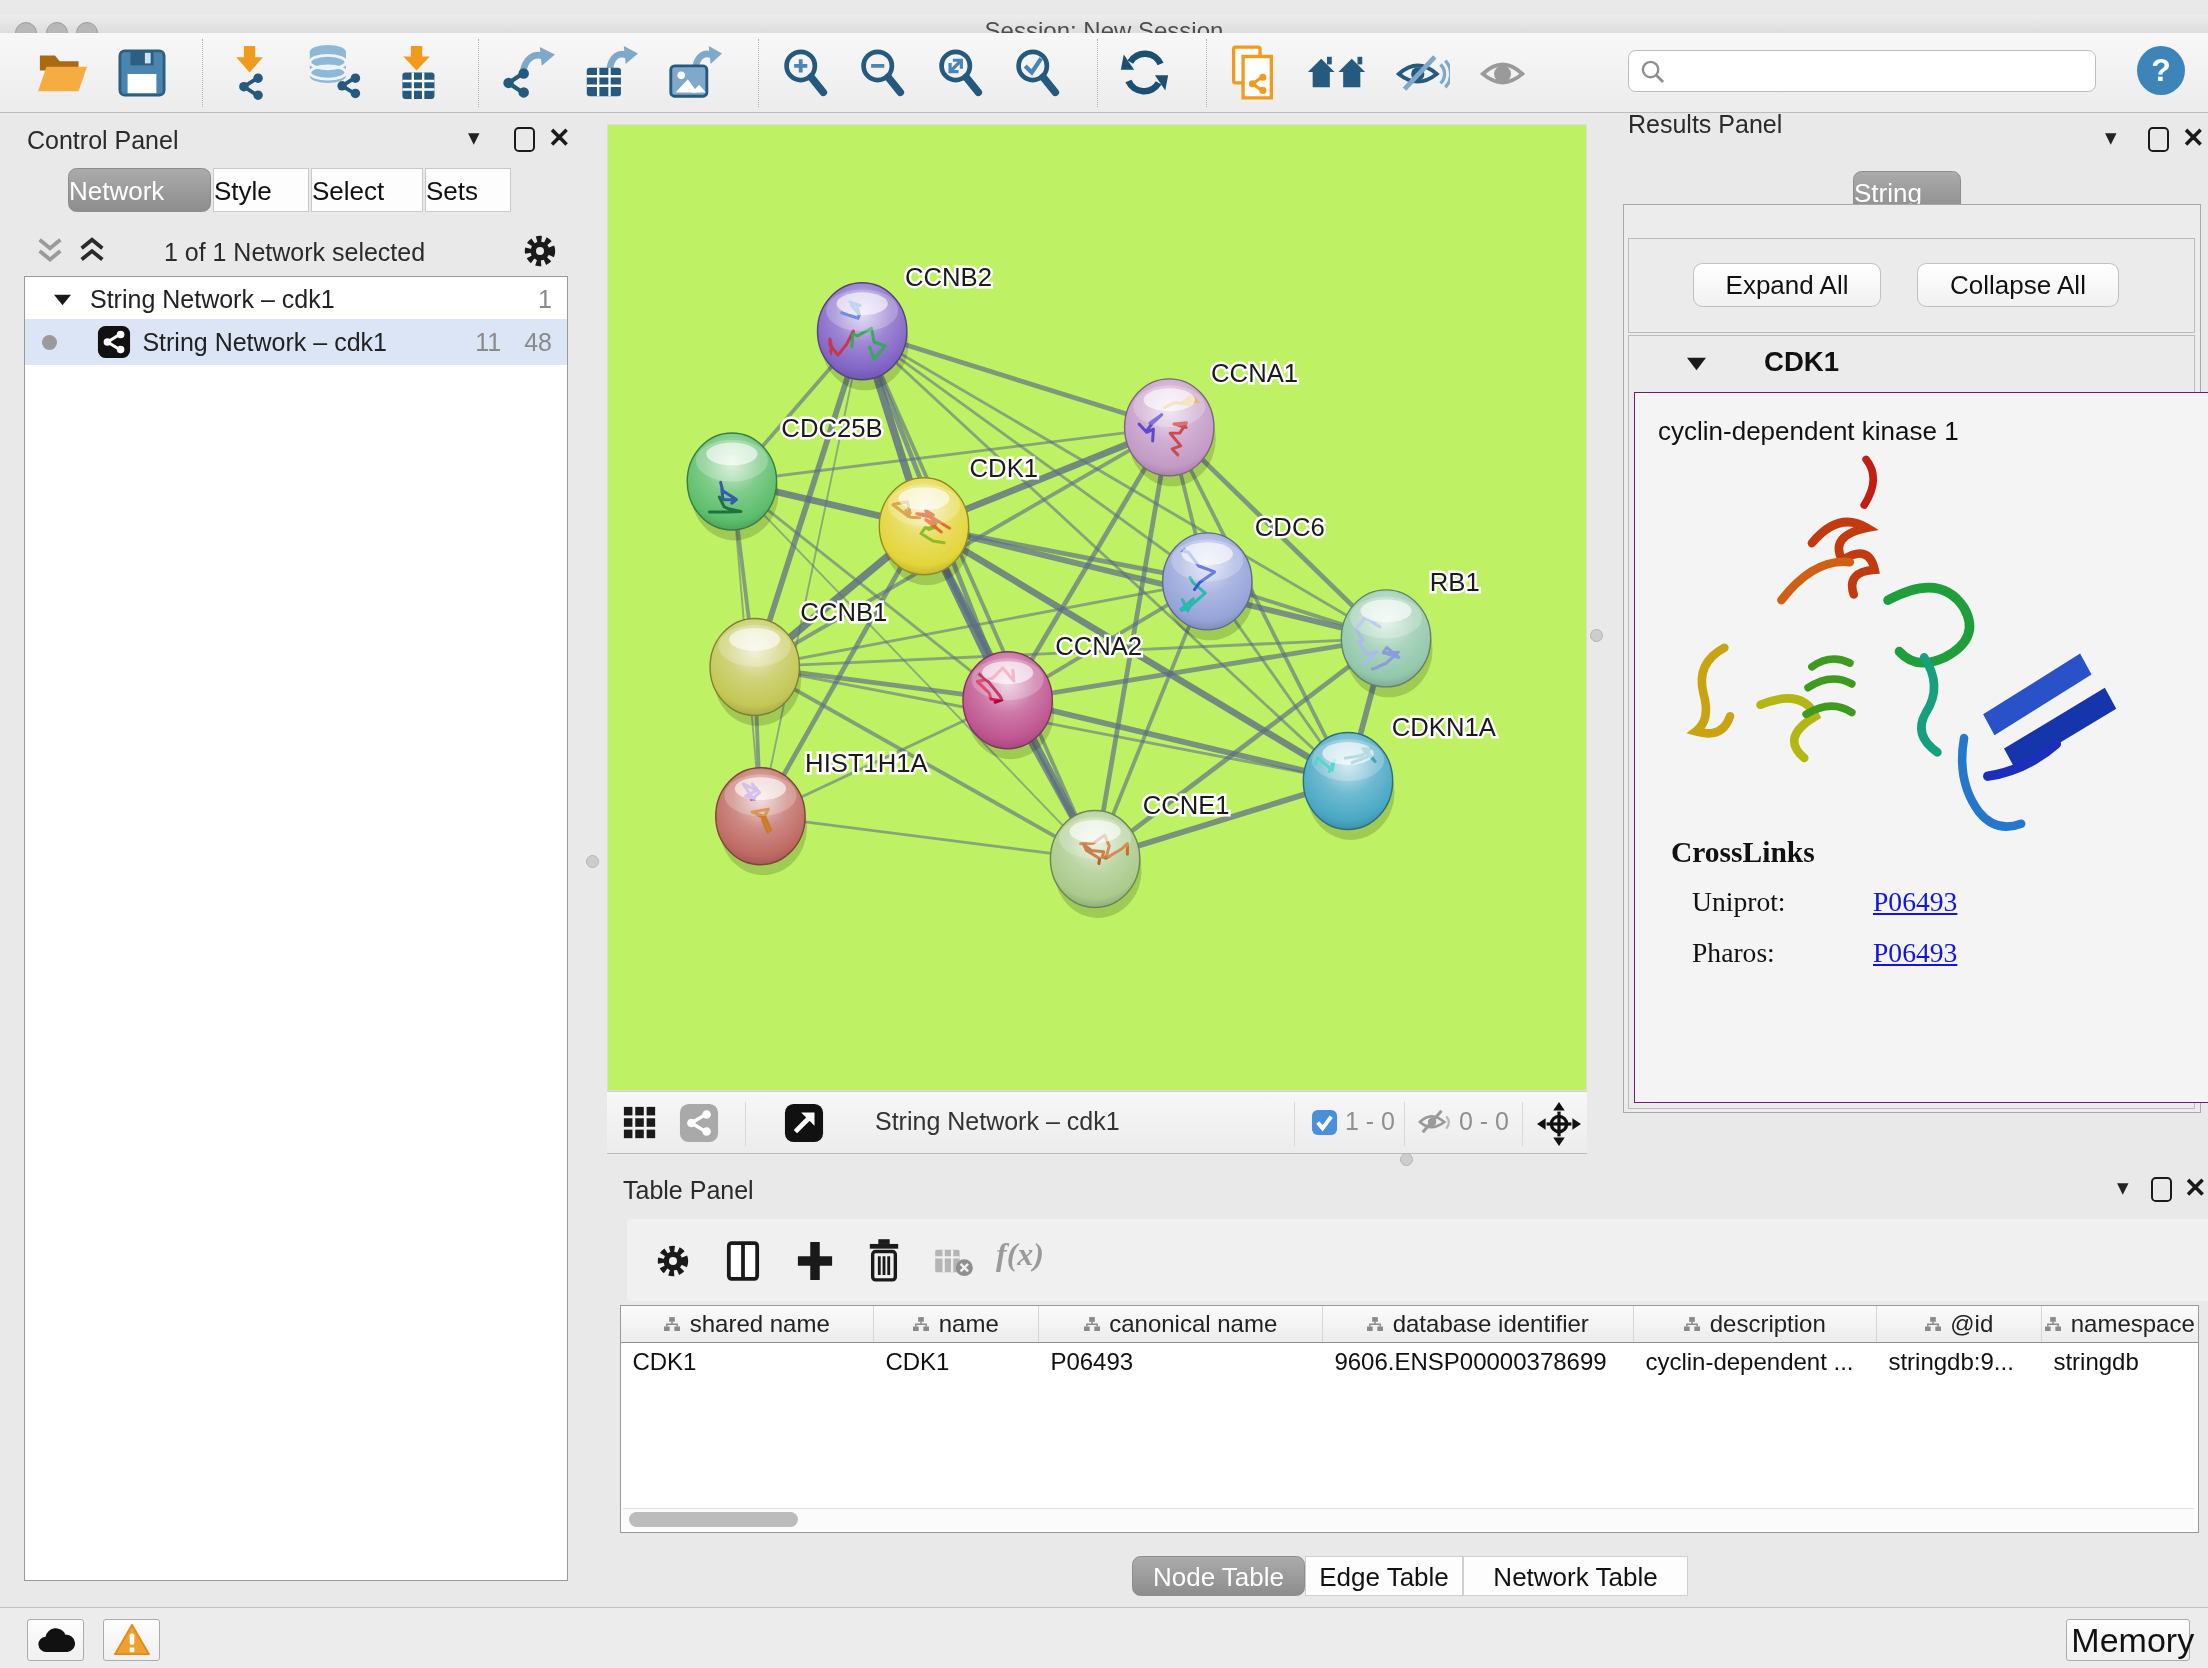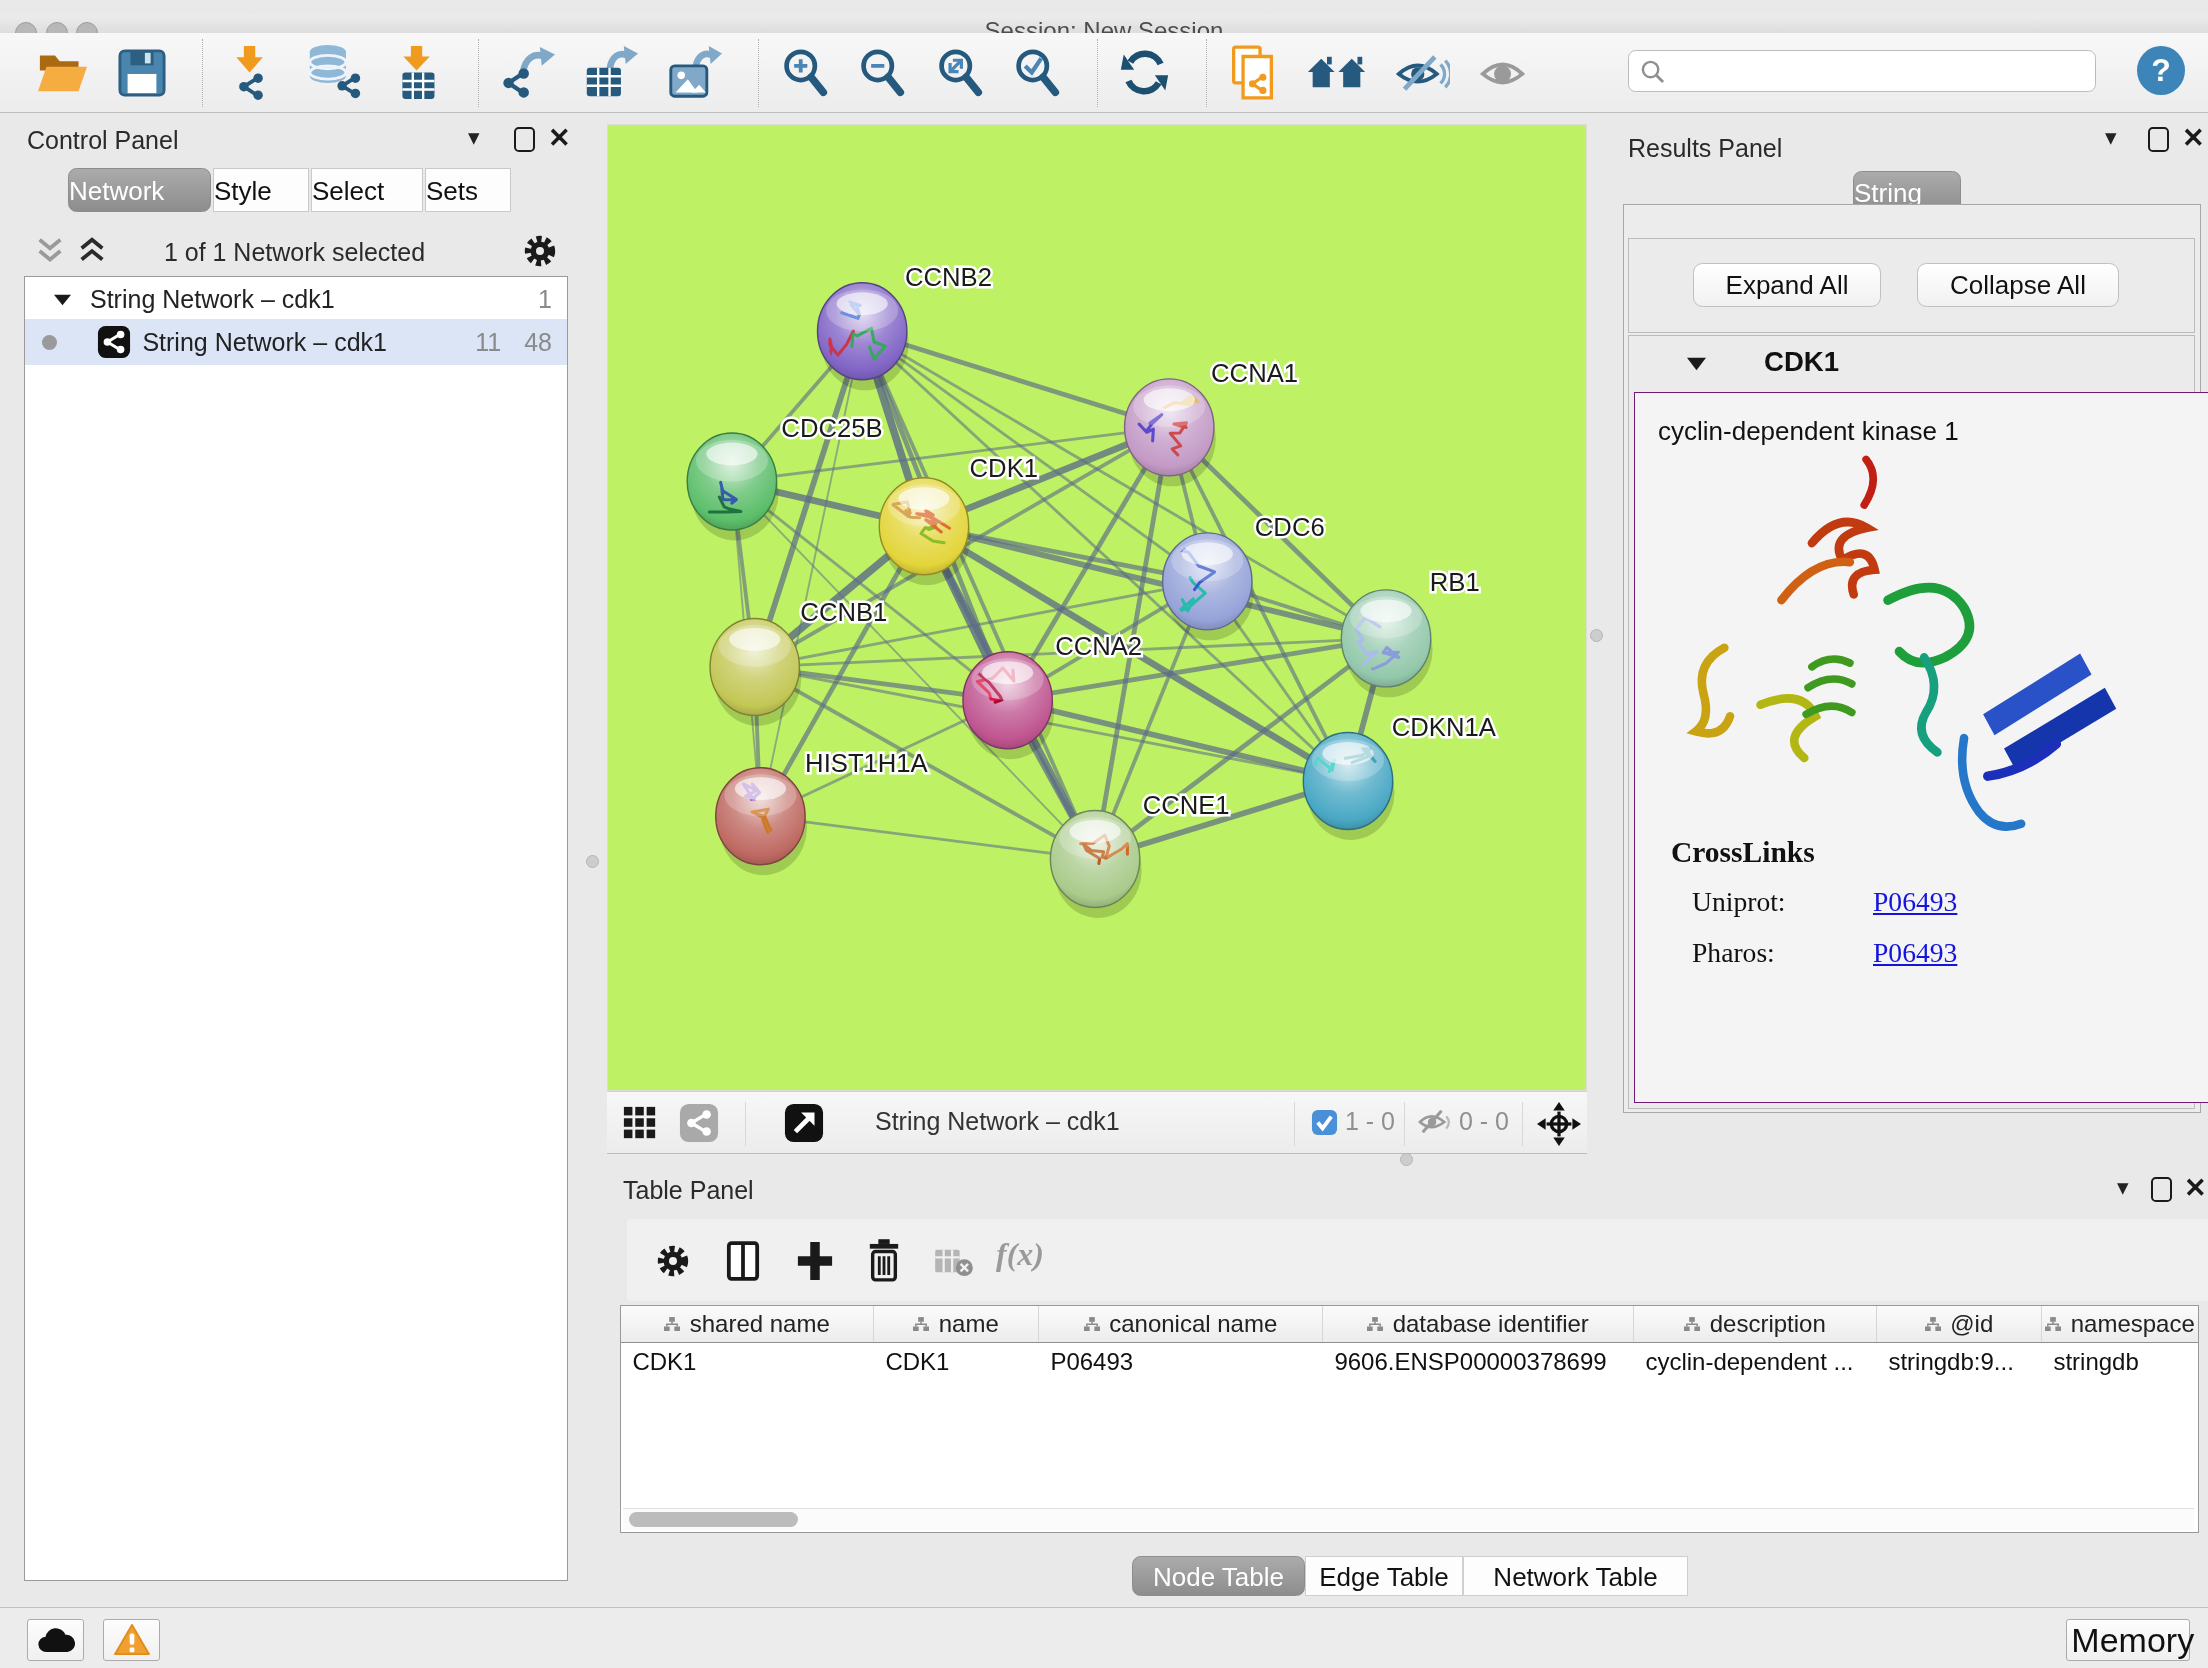--- a/index.html
+++ b/index.html
@@ -612,21 +612,21 @@
       <polygon points="23,46 17,37 29,37" fill="#111"></polygon>
       <polygon points="0,23 9,17 9,29" fill="#111"></polygon>
       <polygon points="46,23 37,17 37,29" fill="#111"></polygon>
     </svg>
   </div>
 
   <div class="splitdot" style="left:586px;top:855px;"></div>
   <div class="splitdot" style="left:1590px;top:629px;"></div>
   <div class="splitdot" style="left:1400px;top:1153px;"></div>
 
-  <div class="abs panel-title" style="left:1628px;top:134px;">Results Panel</div>
+  <div class="abs panel-title" style="left:1628px;top:110px;">Results Panel</div>
   <span class="abs ph-caret" style="left:2105px;top:124px;">▾</span>
   <span class="abs ph-square" style="left:2148px;top:127px;"></span>
   <span class="abs ph-close" style="left:2182px;top:122px;">✕</span>
   <div class="tab active" style="left:1853px;top:171px;width:108px;height:42px;line-height:42px;">String</div>
 
   <div class="rp-outer"></div>
   <div class="rp-box" style="left:1628px;top:238px;width:567px;height:95px;"></div>
   <div class="rp-btn" style="left:1693px;top:263px;width:188px;">Expand All</div>
   <div class="rp-btn" style="left:1917px;top:263px;width:202px;">Collapse All</div>
 

